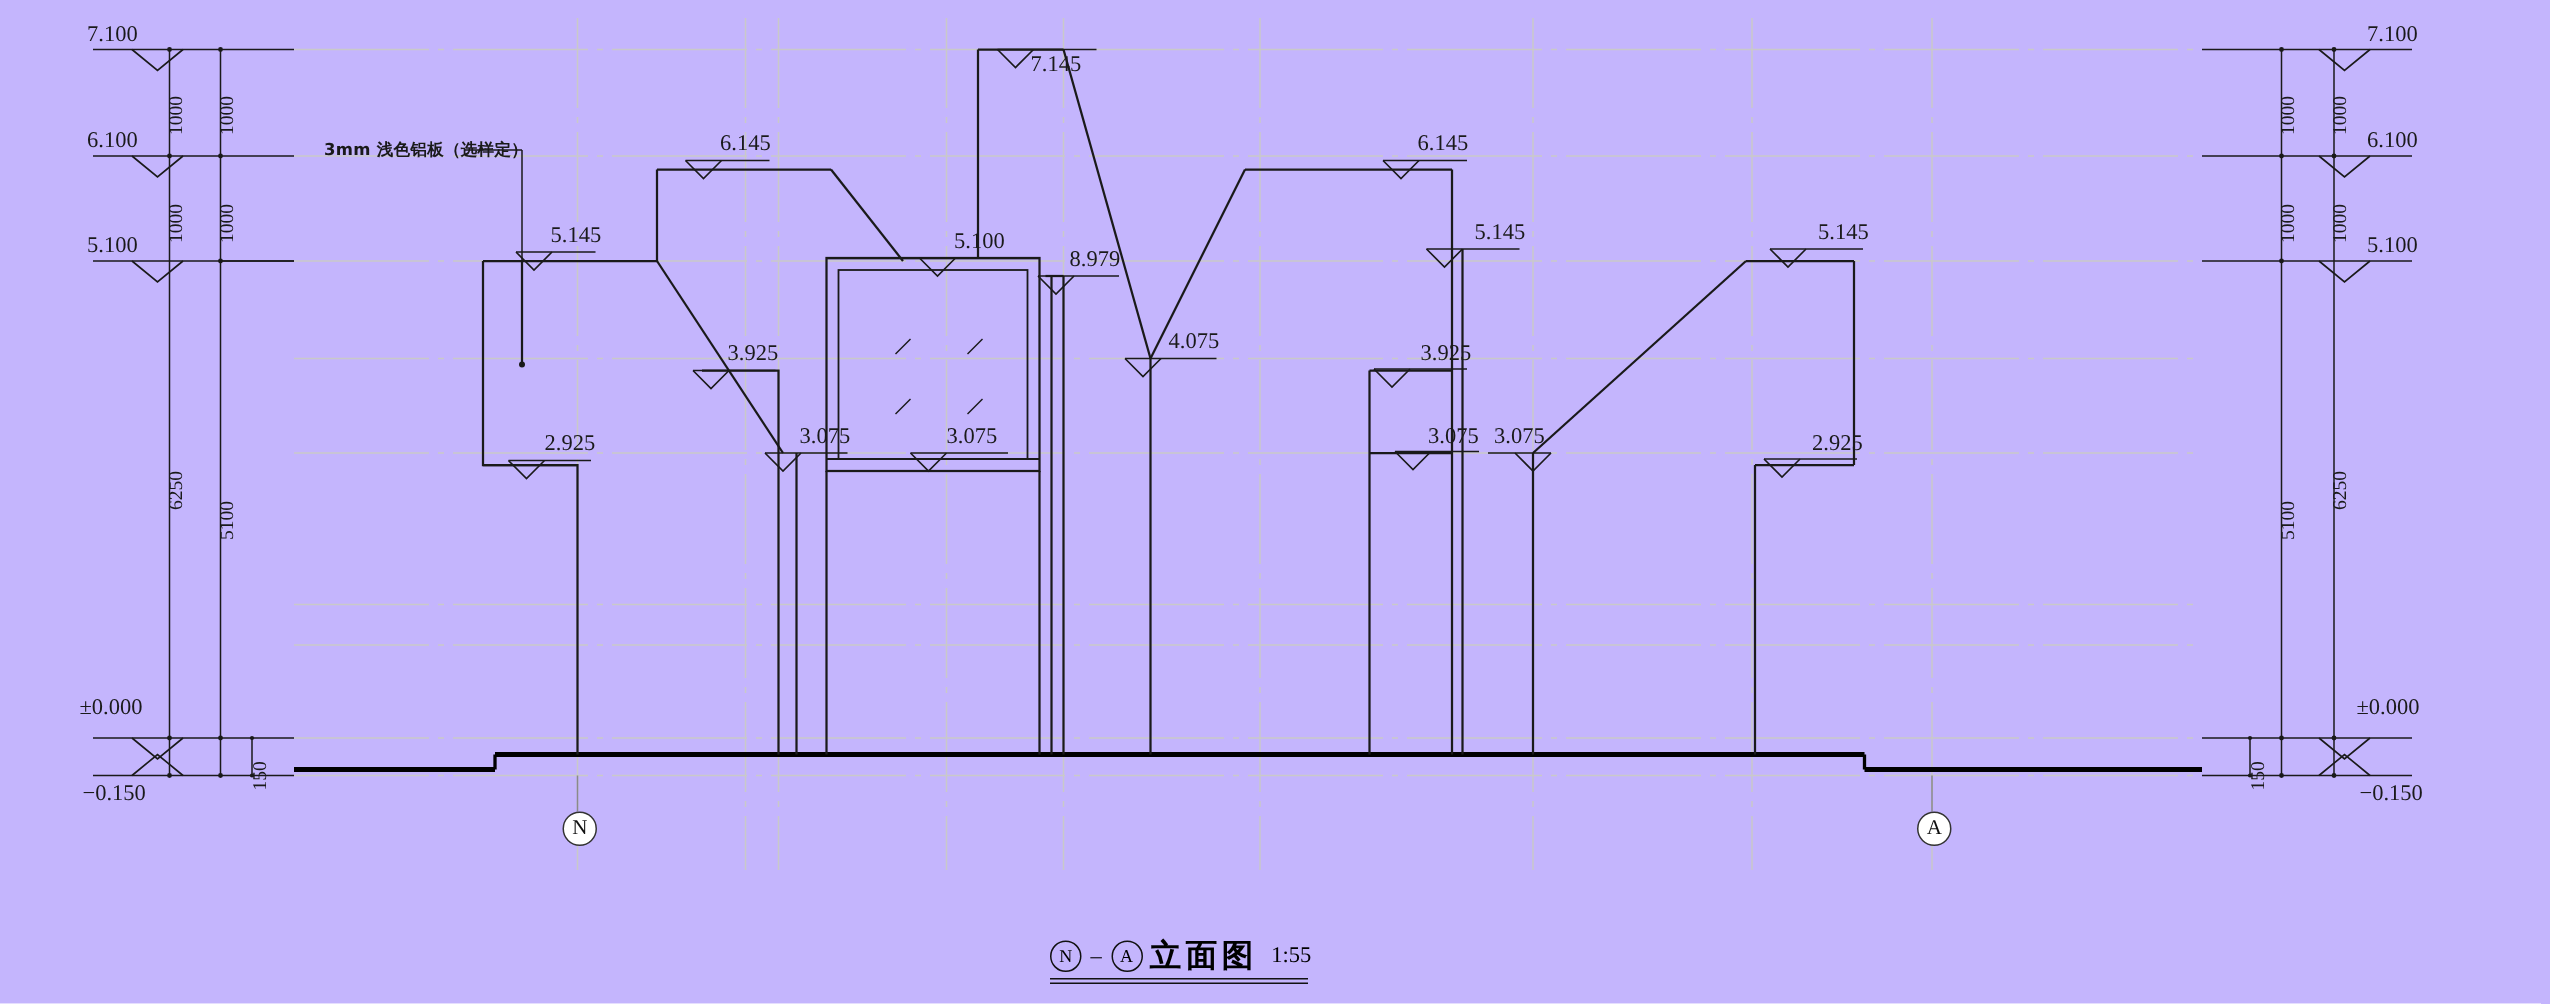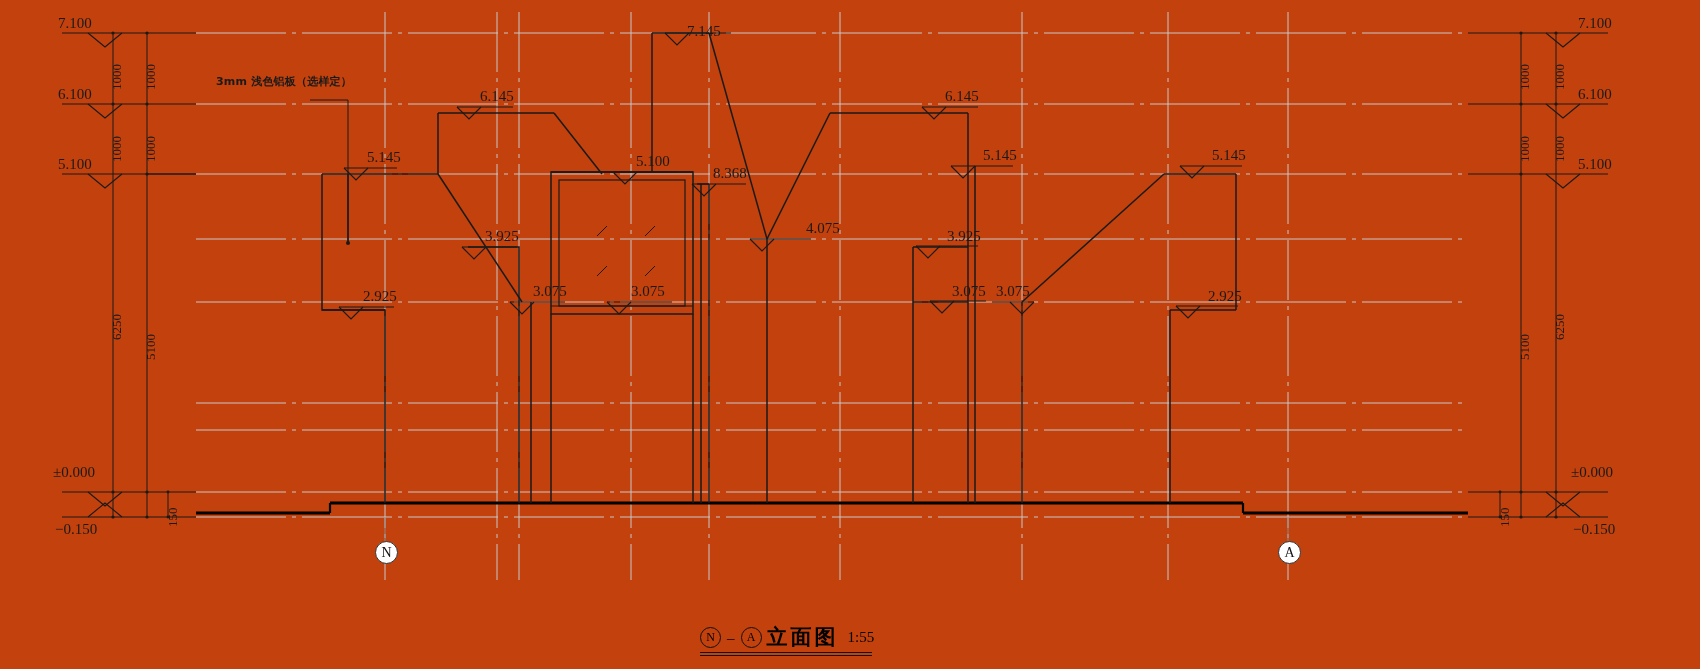--- a/index.html
+++ b/index.html
@@ -7,21 +7,21 @@
     padding: 0;
     background: #ffffff;
   }
   body {
     font-family: "Liberation Serif", "DejaVu Serif", serif;
   }
   #sheet {
     position: relative;
     width: 1700px;
     height: 669px;
-    background: #c2410c;
+    background: #c4b5fd;
     overflow: hidden;
   }
   #sheet svg {
     position: absolute;
     left: 0;
     top: 0;
   }
   .lbl {
     position: absolute;
     font-family: "Liberation Serif", "DejaVu Serif", serif;
@@ -384,34 +384,34 @@
   <div class="lbl vert" style="left:1553px; top:162px;">1000</div>
   <div class="lbl vert" style="left:1518px; top:360px;">5100</div>
   <div class="lbl vert" style="left:1553px; top:340px;">6250</div>
   <div class="lbl vert" style="left:1498px; top:527px;">150</div>
 
   <div class="lbl" style="left:367px; top:150px;">5.145</div>
   <div class="lbl" style="left:363px; top:289px;">2.925</div>
   <div class="lbl" style="left:480px; top:89px;">6.145</div>
   <div class="lbl" style="left:485px; top:229px;">3.925</div>
   <div class="lbl" style="left:533px; top:284px;">3.075</div>
-  <div class="lbl" style="left:687px; top:24px;">7.145</div>
+  <div class="lbl" style="left:687px; top:36px;">7.145</div>
   <div class="lbl" style="left:636px; top:154px;">5.100</div>
   <div class="lbl" style="left:631px; top:284px;">3.075</div>
-  <div class="lbl" style="left:713px; top:166px;">8.368</div>
-  <div class="lbl" style="left:779px; top:221px;margin-left:27px;">4.075</div>
+  <div class="lbl" style="left:713px; top:166px;">8.979</div>
+  <div class="lbl" style="left:779px; top:221px;">4.075</div>
   <div class="lbl" style="left:945px; top:89px;">6.145</div>
   <div class="lbl" style="left:983px; top:148px;">5.145</div>
   <div class="lbl" style="left:947px; top:229px;">3.925</div>
   <div class="lbl" style="left:952px; top:284px;">3.075</div>
   <div class="lbl" style="left:996px; top:284px;">3.075</div>
   <div class="lbl" style="left:1212px; top:148px;">5.145</div>
   <div class="lbl" style="left:1208px; top:289px;">2.925</div>
 
-  <div class="lbl cn" style="left:216px; top:76px;">3mm 浅色铝板（选样定）</div>
+  <div class="lbl cn" style="left:216px; top:94px;">3mm 浅色铝板（选样定）</div>
 
   <div class="gridcirc" style="left:375px; top:541px;">N</div>
   <div class="gridcirc" style="left:1278px; top:541px;">A</div>
 
   <div id="title-block">
     <span class="circ">N</span>
     <span class="dash">–</span>
     <span class="circ">A</span>
     <span class="cnbig">立面图</span>
     <span class="scale">1:55</span>

